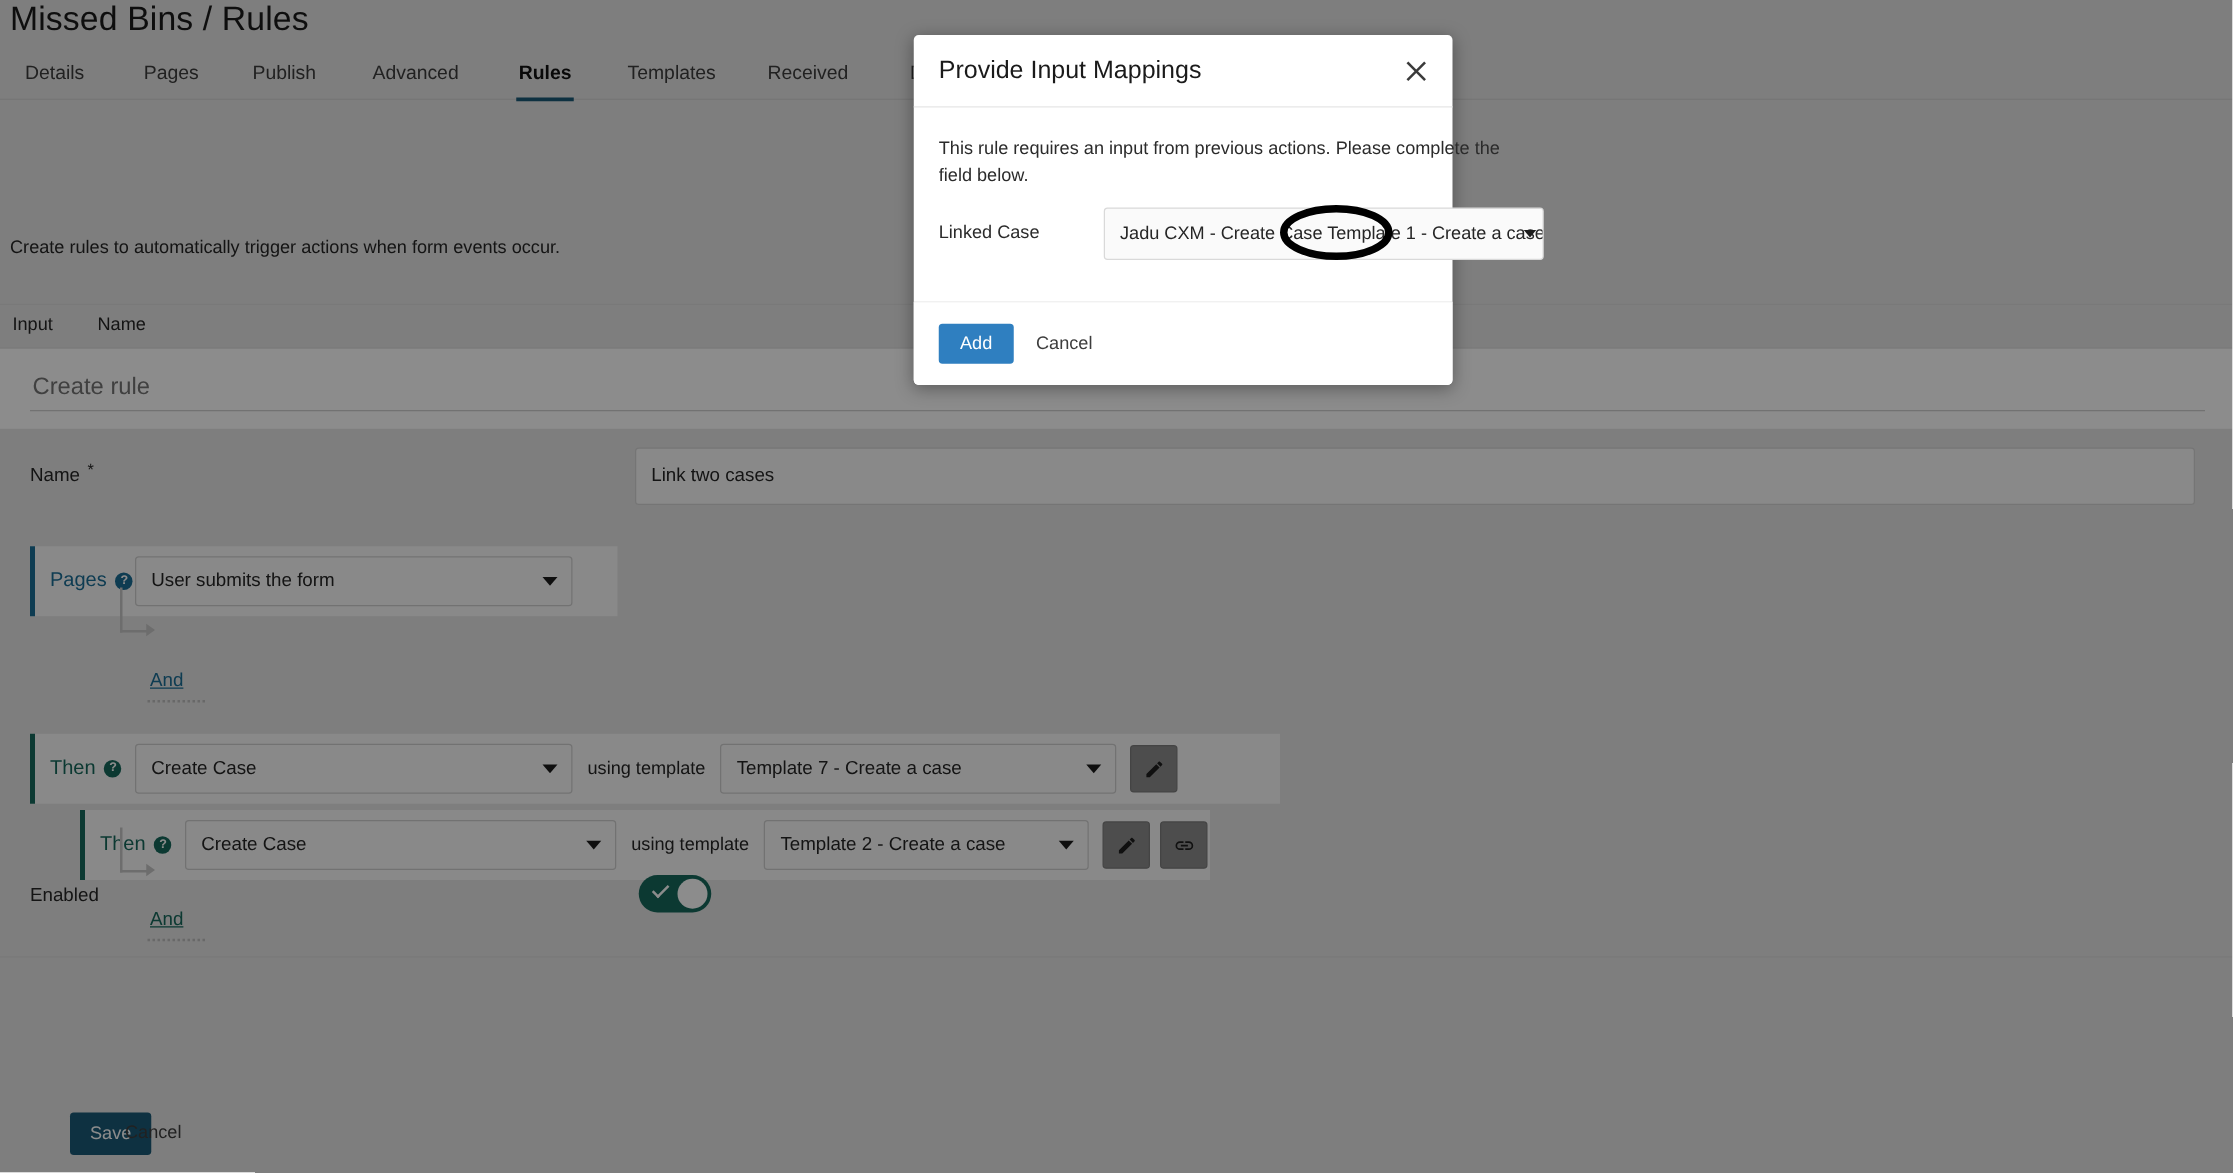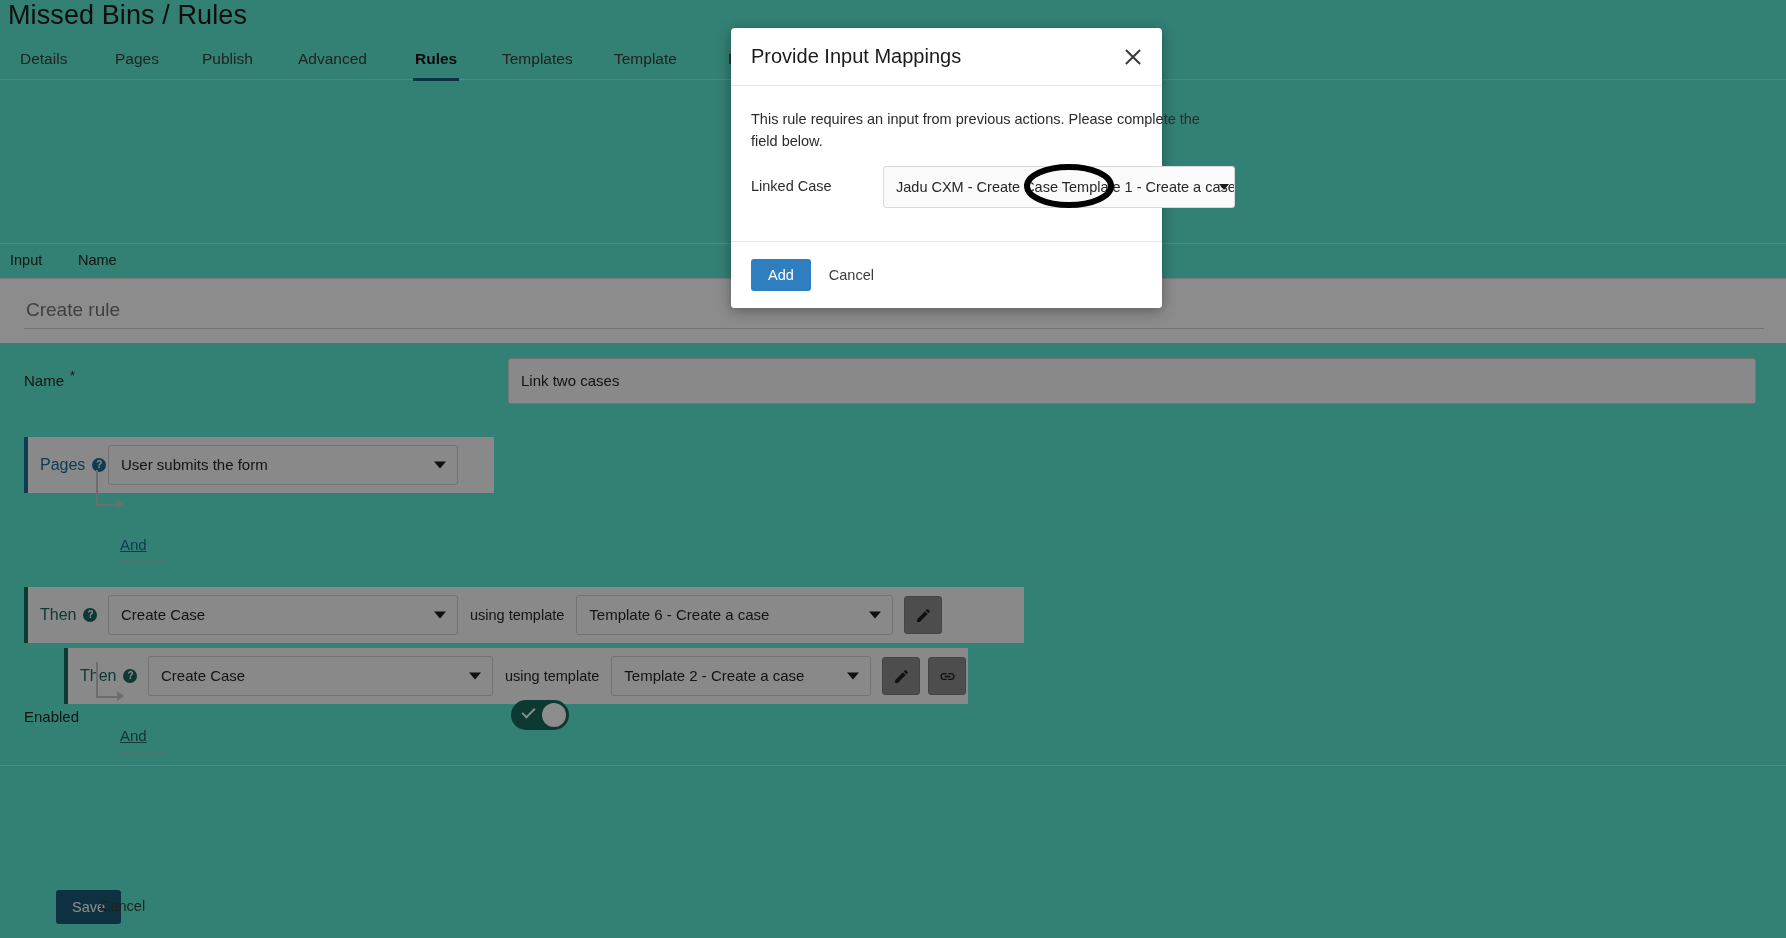--- a/index.html
+++ b/index.html
@@ -7,21 +7,21 @@
     margin: 0; padding: 0;
     width: 1786px; height: 938px;
     overflow: hidden;
     font-family: "Liberation Sans", sans-serif;
     background: #ffffff;
   }
 
   #page { position: relative; width: 1786px; height: 938px; background: #fff; overflow: hidden; }
 
   
-  #app { position: absolute; inset: 0; background: #5eead4; }
+  #app { position: absolute; inset: 0; background: #e5e5e5; }
 
   .page-title {
     position: absolute; left: 8px; top: 0px;
     font-size: 27px; color: #1a1a1a; font-weight: 400;
     letter-spacing: .1px; white-space: nowrap;
   }
 
   .tabbar {
     position: absolute; left: 0; top: 44px; width: 1786px; height: 36px;
     border-bottom: 1px solid #d8d8d8;
@@ -238,24 +238,25 @@
 
     <div class="page-title">Missed Bins / Rules</div>
 
     <div class="tabbar">
       <div class="tab" style="left:18px;">Details</div>
       <div class="tab" style="left:113px;">Pages</div>
       <div class="tab" style="left:200px;">Publish</div>
       <div class="tab" style="left:296px;">Advanced</div>
       <div class="tab active" style="left:413px;">Rules</div>
       <div class="tab" style="left:500px;">Templates</div>
-      <div class="tab" style="left:612px;">Template</div>
+      <div class="tab" style="left:612px;">Received</div>
       <div class="tab" style="left:726px;">D</div>
     </div>
 
+    <div class="intro">Create rules to automatically trigger actions when form events occur.</div>
 
     <div class="list-head">
       <div class="col col-active">Input</div>
       <div class="col col-name">Name</div>
     </div>
 
     <div class="create-rule-band">
       <input class="create-rule-input" type="text" placeholder="Create rule" style="">
     </div>
 
@@ -288,21 +289,21 @@
         <div class="chip-label then">
           <span>Then</span>
           <span class="help-dot then">?</span>
         </div>
         <div class="sel" style="width:350px;">
           <span>Create Case</span>
           <span class="caret"></span>
         </div>
         <span class="using-label" style="margin:0 12px;">using template</span>
         <div class="sel" style="width:317px;">
-          <span>Template 6 - Create a case</span>
+          <span>Template 7 - Create a case</span>
           <span class="caret"></span>
         </div>
         <div class="icon-btn" style="margin-left:11px;">
           <svg width="17" height="17" viewBox="0 0 24 24">
             <path d="M3 17.2V21h3.8L17.9 9.9l-3.8-3.8L3 17.2zM20.7 7.1c.4-.4.4-1 0-1.4l-2.4-2.4c-.4-.4-1-.4-1.4 0l-1.8 1.8 3.8 3.8 1.8-1.8z" fill="#1e1e1e"></path>
           </svg>
         </div>
       </div>
     </div>
 

